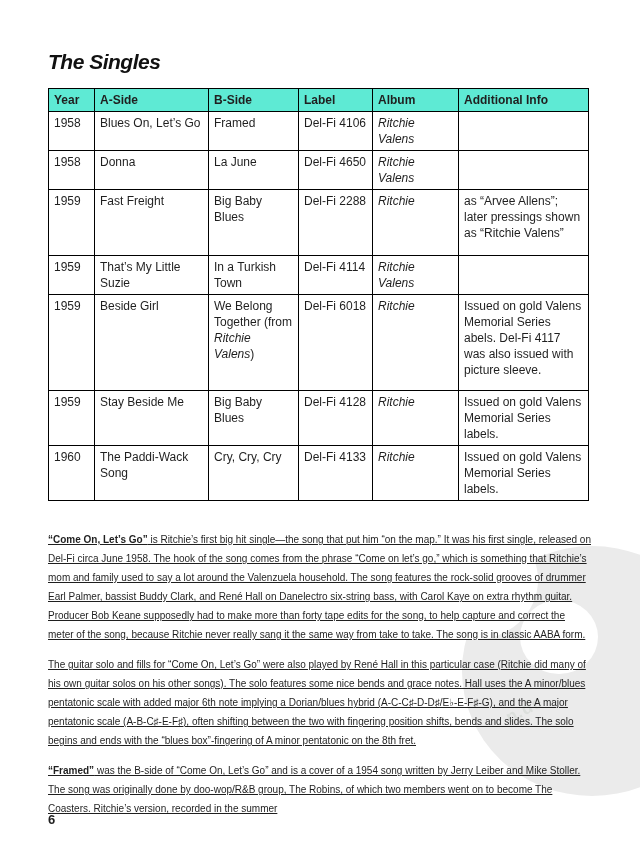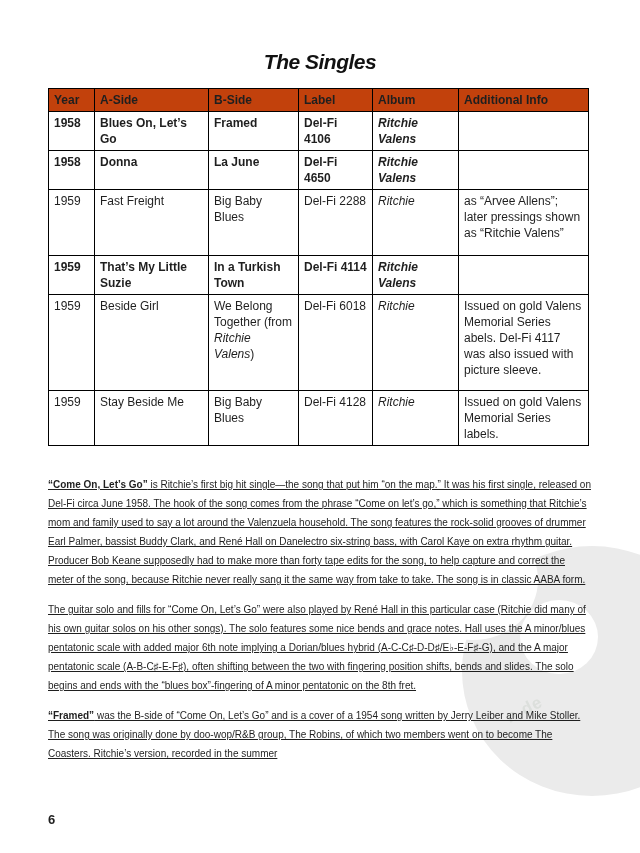--- a/index.html
+++ b/index.html
@@ -31,43 +31,43 @@
   .wm-text{
     position:absolute;left:505px;top:700px;
     transform:rotate(-27deg);
     font-size:17px;font-weight:bold;color:#dcdfdc;
     letter-spacing:1px;
   }
   .content{position:relative;z-index:1;padding:50px 48px 0 48px;box-sizing:border-box;}
   .title{
     margin:0 0 14px 0;
     font-size:21px;font-weight:bold;font-style:italic;
-    letter-spacing:-0.5px;color:#111;text-align:center;
+    letter-spacing:-0.5px;color:#111;
   }
   table.singles{
     border-collapse:collapse;
     width:540px;
     font-size:12px;line-height:16px;
     table-layout:fixed;
   }
   table.singles th,table.singles td{
     border:1.5px solid #000;
     padding:3px 5px;
     vertical-align:top;
     text-align:left;
     overflow:hidden;
   }
   table.singles th{
-    background:#c2410c;
+    background:#5eead4;
     font-weight:bold;
     height:15px;
   }
   td.album{font-style:italic;}
   .ital{font-style:italic;}
-  .r-short{height:17px;font-weight:bold;}
+  .r-short{height:17px;}
   .r-fast{height:66px;}
   .r-little{height:96px;}
   .r-stay{height:46px;}
   .r-paddi{height:47px;}
   .bodytext{width:545px;}
   .bodytext p{
     margin:0 0 11px 0;
     font-size:10px;line-height:19px;text-decoration:underline;
   }
   .bodytext p:first-child{margin-top:29px;}
@@ -154,20 +154,28 @@
           <td>Issued on gold Valens Memorial Series abels. Del-Fi 4117 was also issued with picture sleeve.</td>
         </tr>
         <tr class="r-stay">
           <td>1959</td>
           <td>Stay Beside Me</td>
           <td>Big Baby Blues</td>
           <td>Del-Fi 4128</td>
           <td class="album">Ritchie</td>
           <td>Issued on gold Valens Memorial Series labels.</td>
         </tr>
+        <tr class="r-paddi">
+          <td>1960</td>
+          <td>The Paddi-Wack Song</td>
+          <td>Cry, Cry, Cry</td>
+          <td>Del-Fi 4133</td>
+          <td class="album">Ritchie</td>
+          <td>Issued on gold Valens Memorial Series labels.</td>
+        </tr>
       </tbody>
     </table>
 
     <div class="bodytext">
       <p><span class="lead">“Come On, Let’s Go”</span><span> is Ritchie’s first big hit single—the song that put him “on the map.” It was his first single, released on Del-Fi circa June 1958. The hook of the song comes from the phrase “Come on let’s go,” which is something that Ritchie’s mom and family used to say a lot around the Valenzuela household. The song features the rock-solid grooves of drummer Earl Palmer, bassist Buddy Clark, and René Hall on Danelectro six-string bass, with Carol Kaye on extra rhythm guitar. Producer Bob Keane supposedly had to make more than forty tape edits for the song, to help capture and correct the meter of the song, because Ritchie never really sang it the same way from take to take. The song is in classic AABA form.</span></p>
       <p><span class="lead"></span><span>The guitar solo and fills for “Come On, Let’s Go” were also played by René Hall in this particular case (Ritchie did many of his own guitar solos on his other songs). The solo features some nice bends and grace notes. Hall uses the A minor/blues pentatonic scale with added major 6th note implying a Dorian/blues hybrid (A-C-C♯-D-D♯/E♭-E-F♯-G), and the A major pentatonic scale (A-B-C♯-E-F♯), often shifting between the two with fingering position shifts, bends and slides. The solo begins and ends with the “blues box”-fingering of A minor pentatonic on the 8th fret.</span></p>
       <p><span class="lead">“Framed”</span><span> was the B-side of “Come On, Let’s Go” and is a cover of a 1954 song written by Jerry Leiber and Mike Stoller. The song was originally done by doo-wop/R&amp;B group, The Robins, of which two members went on to become The Coasters. Ritchie’s version, recorded in the summer</span></p>
     </div>
 
   </div>

